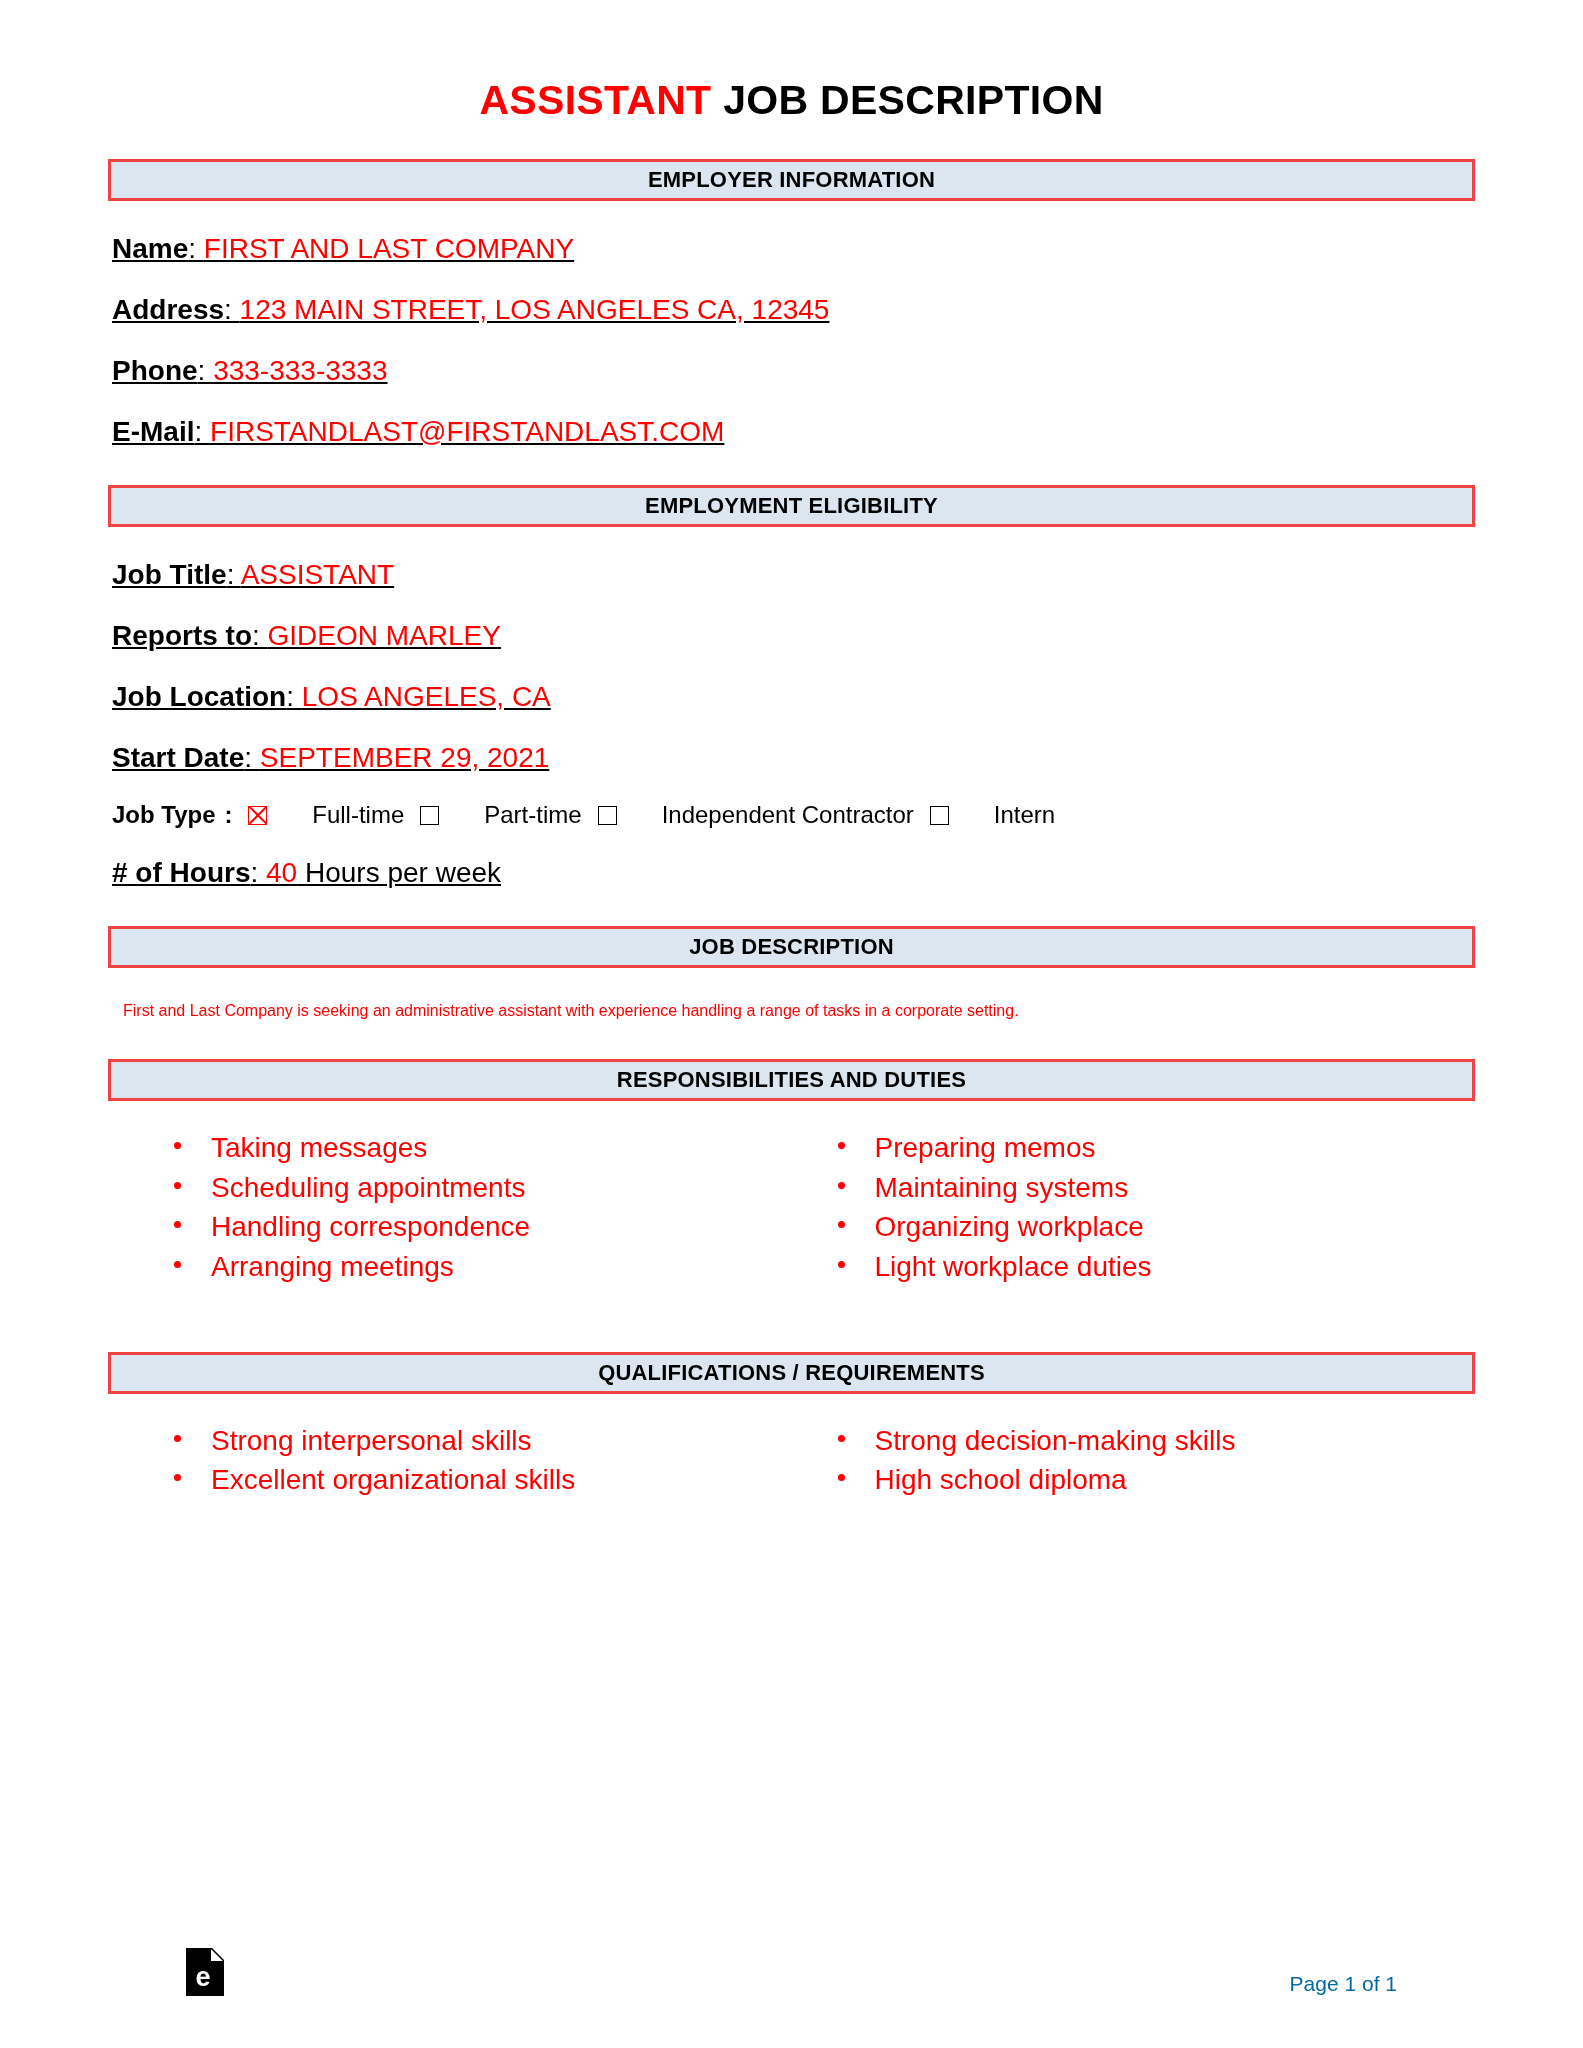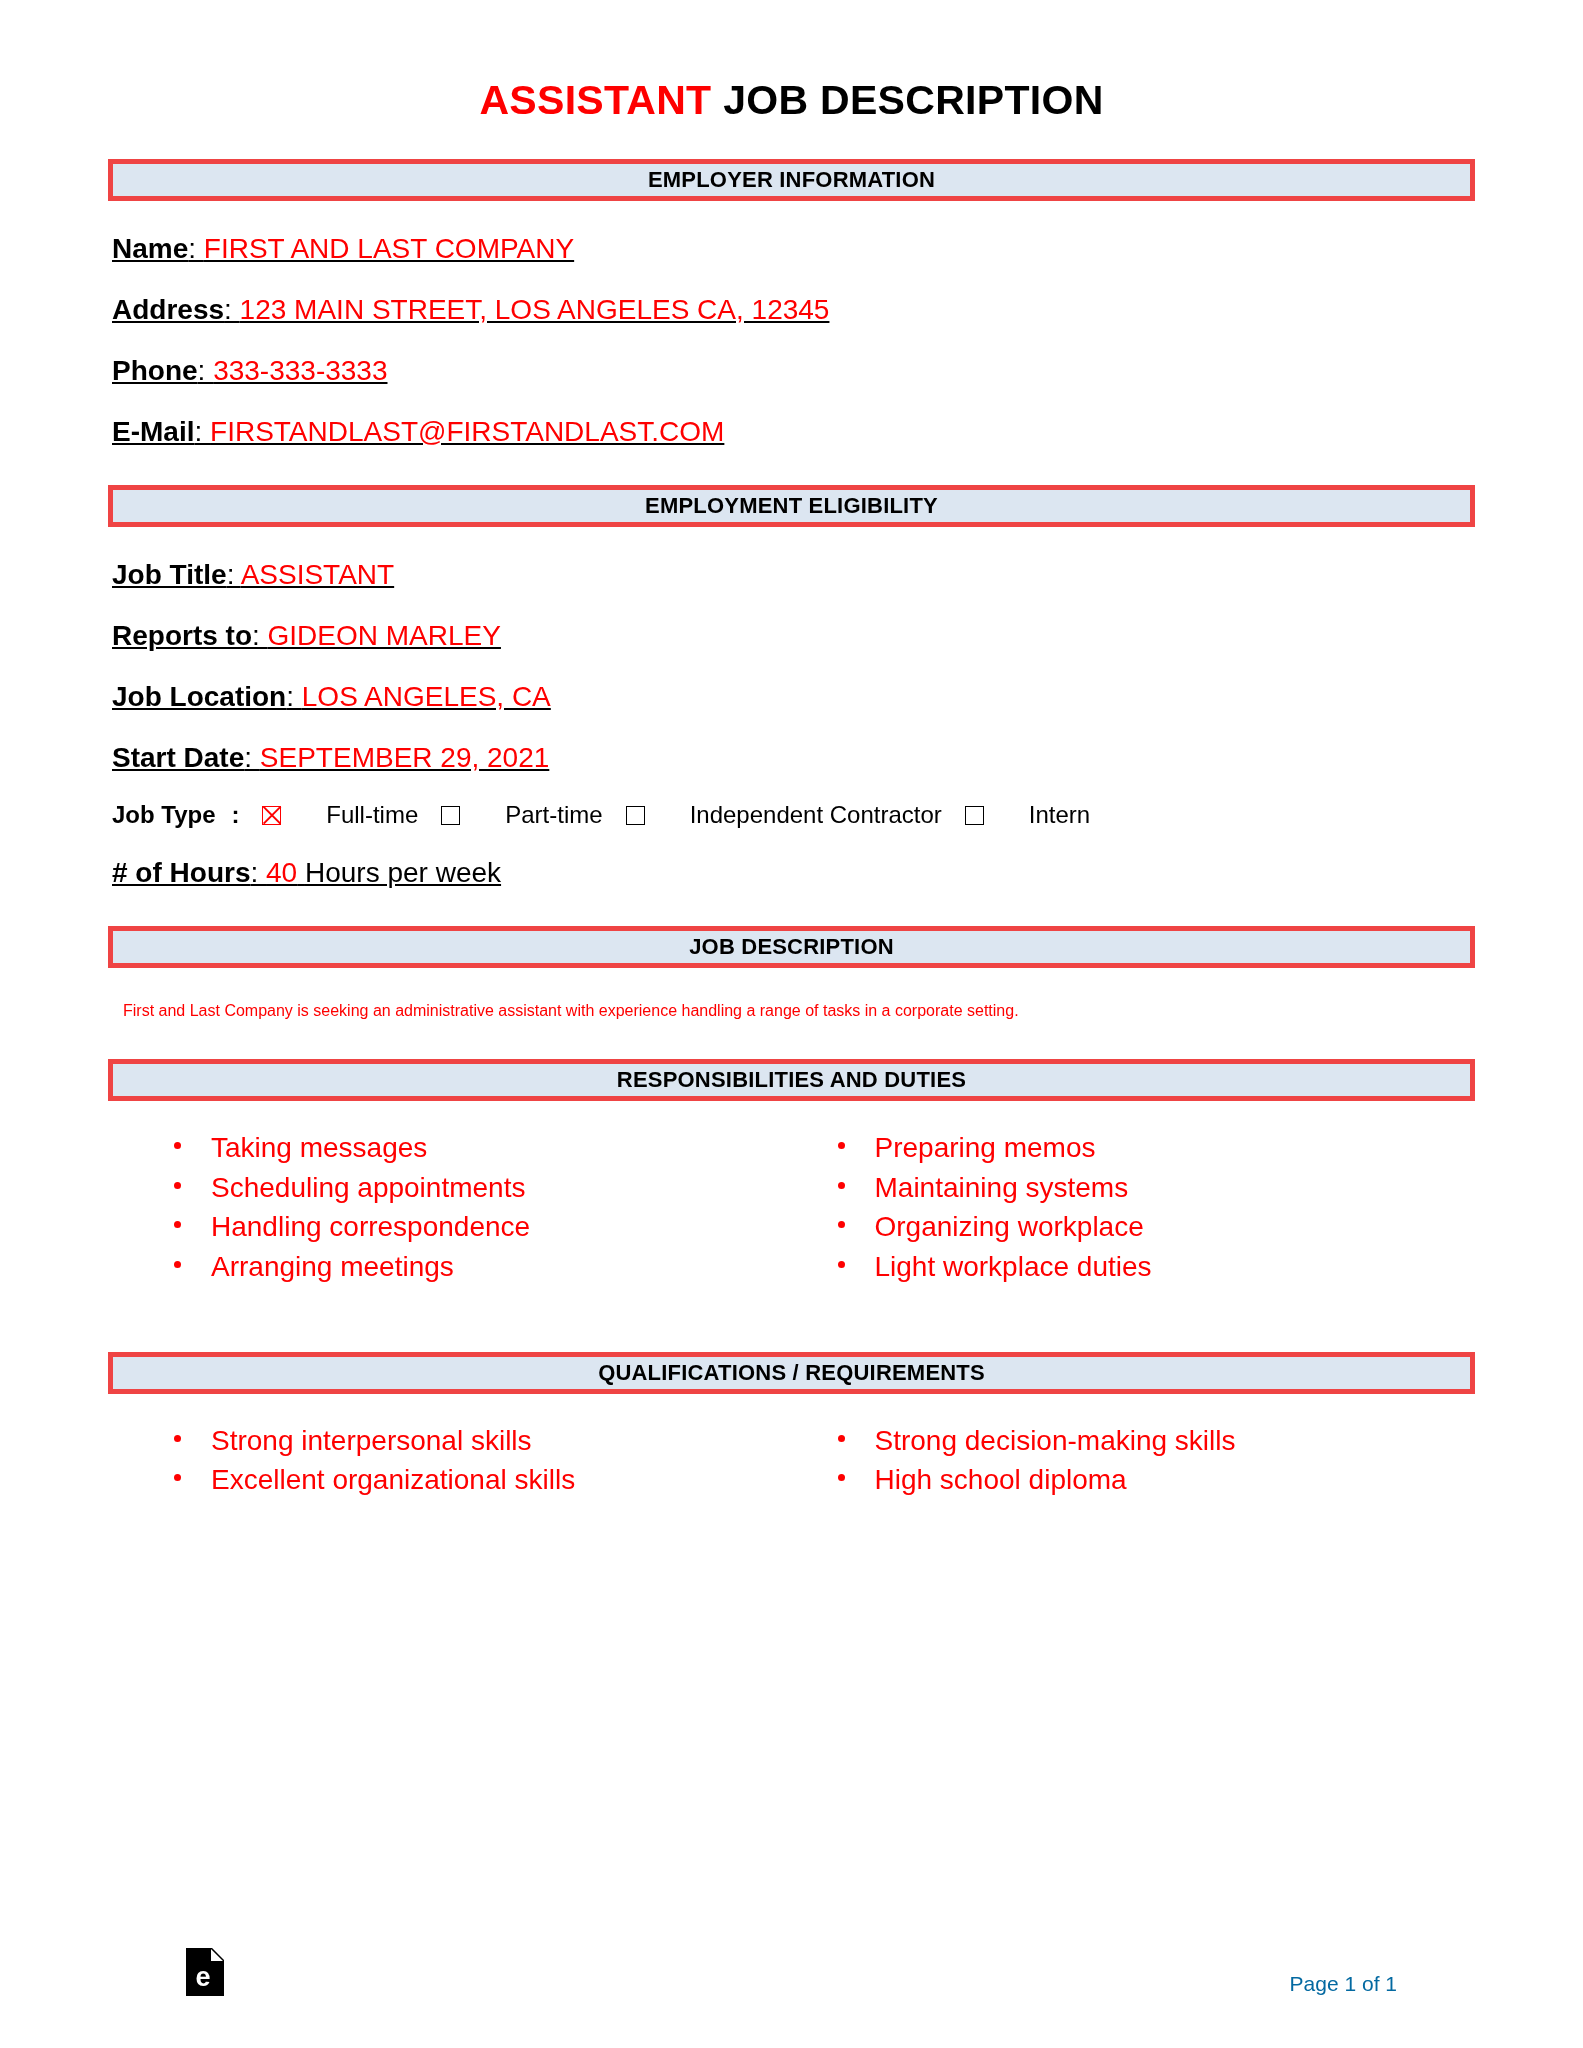--- a/index.html
+++ b/index.html
@@ -31,21 +31,21 @@
     line-height: 1.1;
     white-space: nowrap;
   }
   .title-accent { color: #fe0000; }
   .title-rest  { color: #000000; }
 
   
   .section-bar {
     margin-top: 36px;
     background: #dce6f1;
-    border: 5px solid #ef4444;
+    border: 3px solid #ef4444;
     height: 42px;
     display: flex;
     align-items: center;
     justify-content: center;
     text-align: center;
   }
   .section-bar span {
     font-size: 22px;
     font-weight: bold;
     letter-spacing: 0.2px;
@@ -68,21 +68,21 @@
 
   .field-group { padding-left: 4px; }
 
   
   .checkbox-row {
     font-size: 24px;
     margin-top: 26px;
     display: flex;
     align-items: center;
     white-space: nowrap;
-    gap: 7px;
+    gap: 0;
   }
   .cb-label { font-weight: bold; margin-right: 9px; }
   .cb-item {
     display: inline-flex;
     align-items: center;
     margin-right: 16px;
   }
   .cb-box {
     display: inline-block;
     width: 19px; height: 19px;

